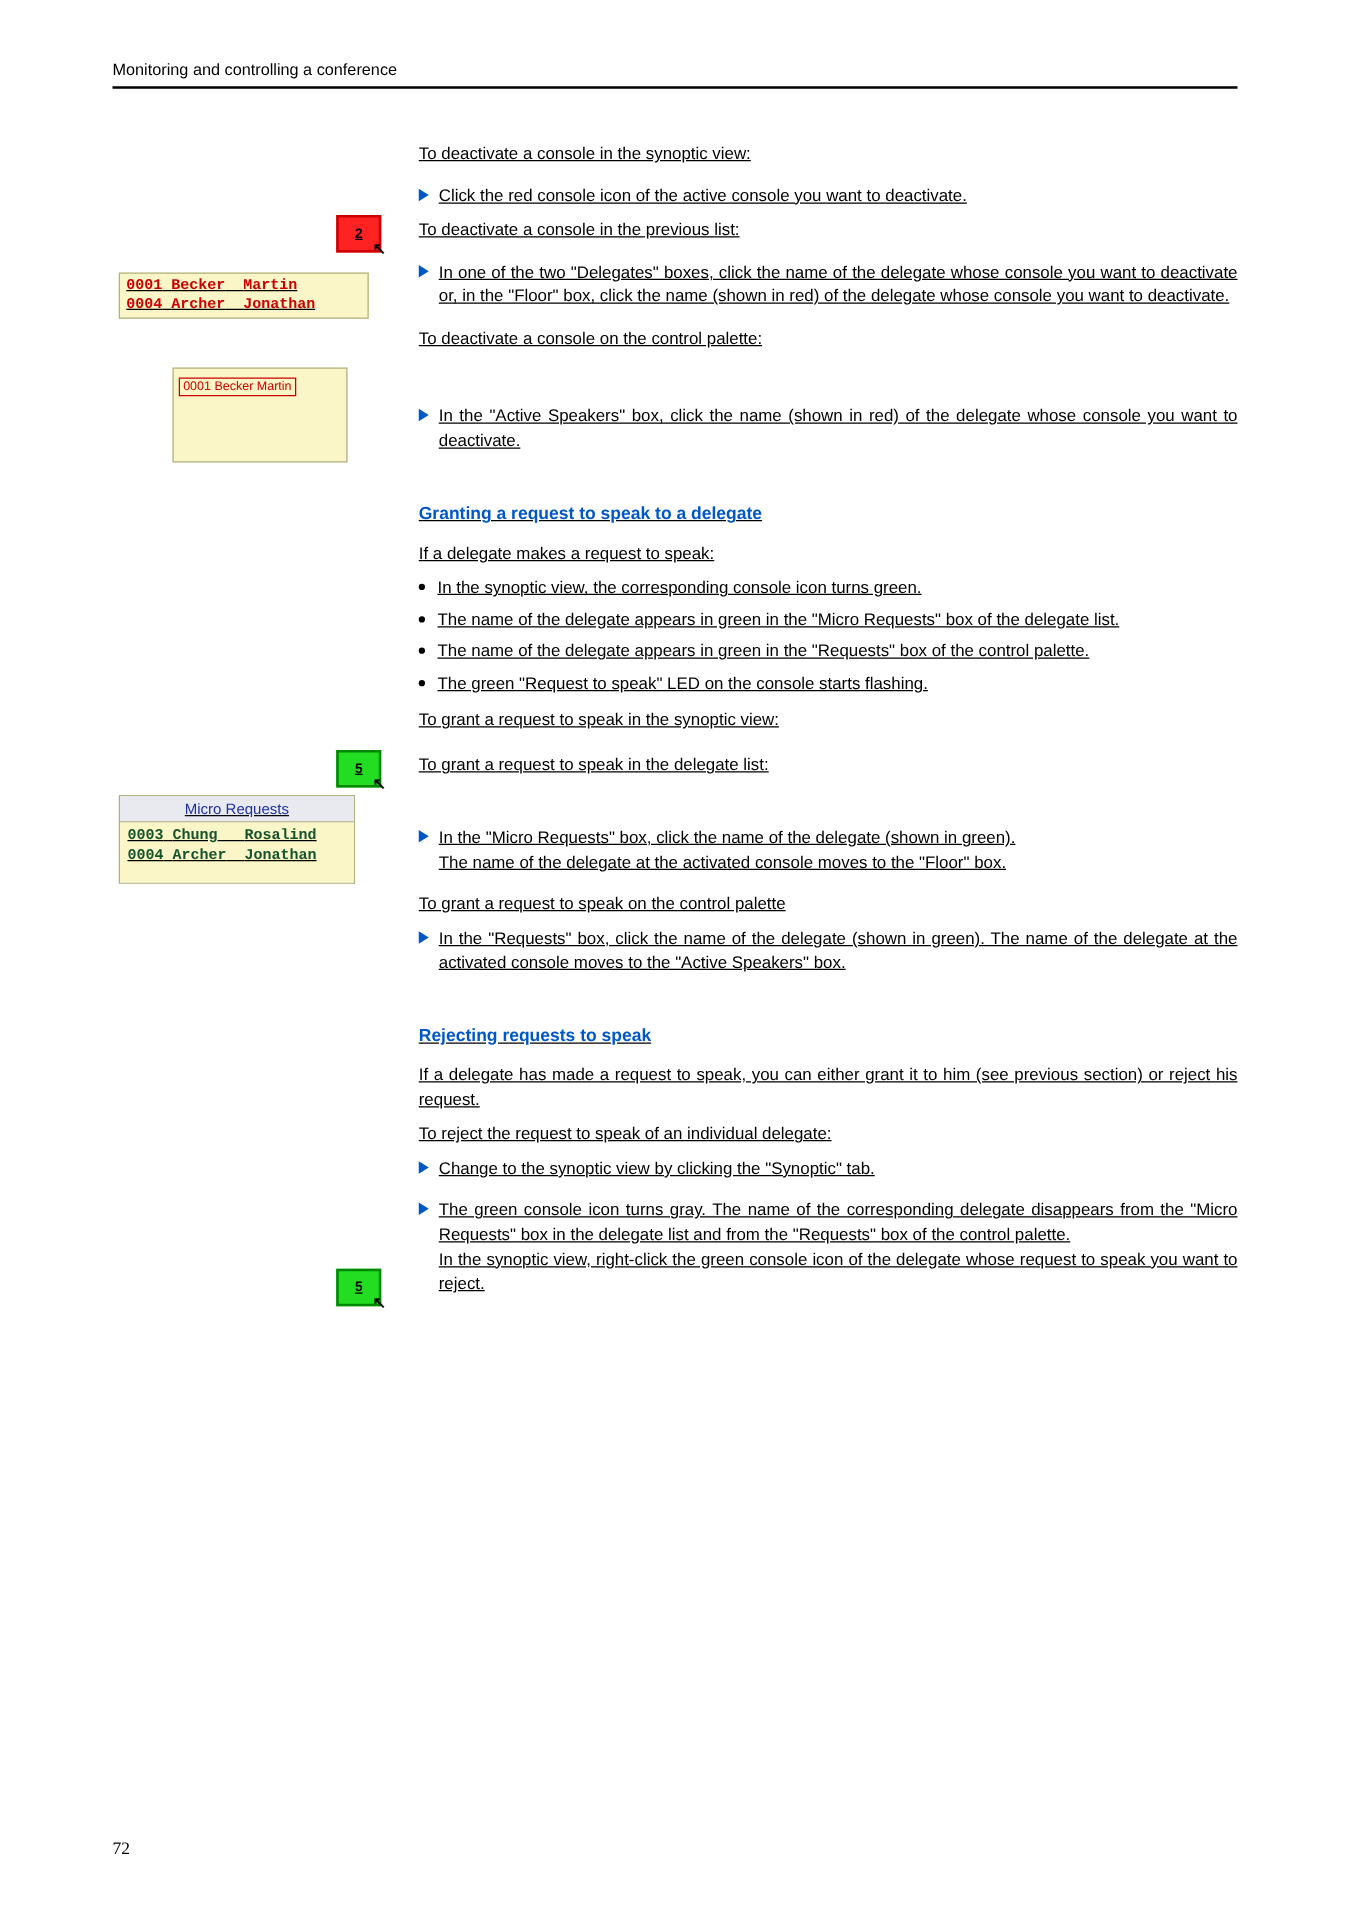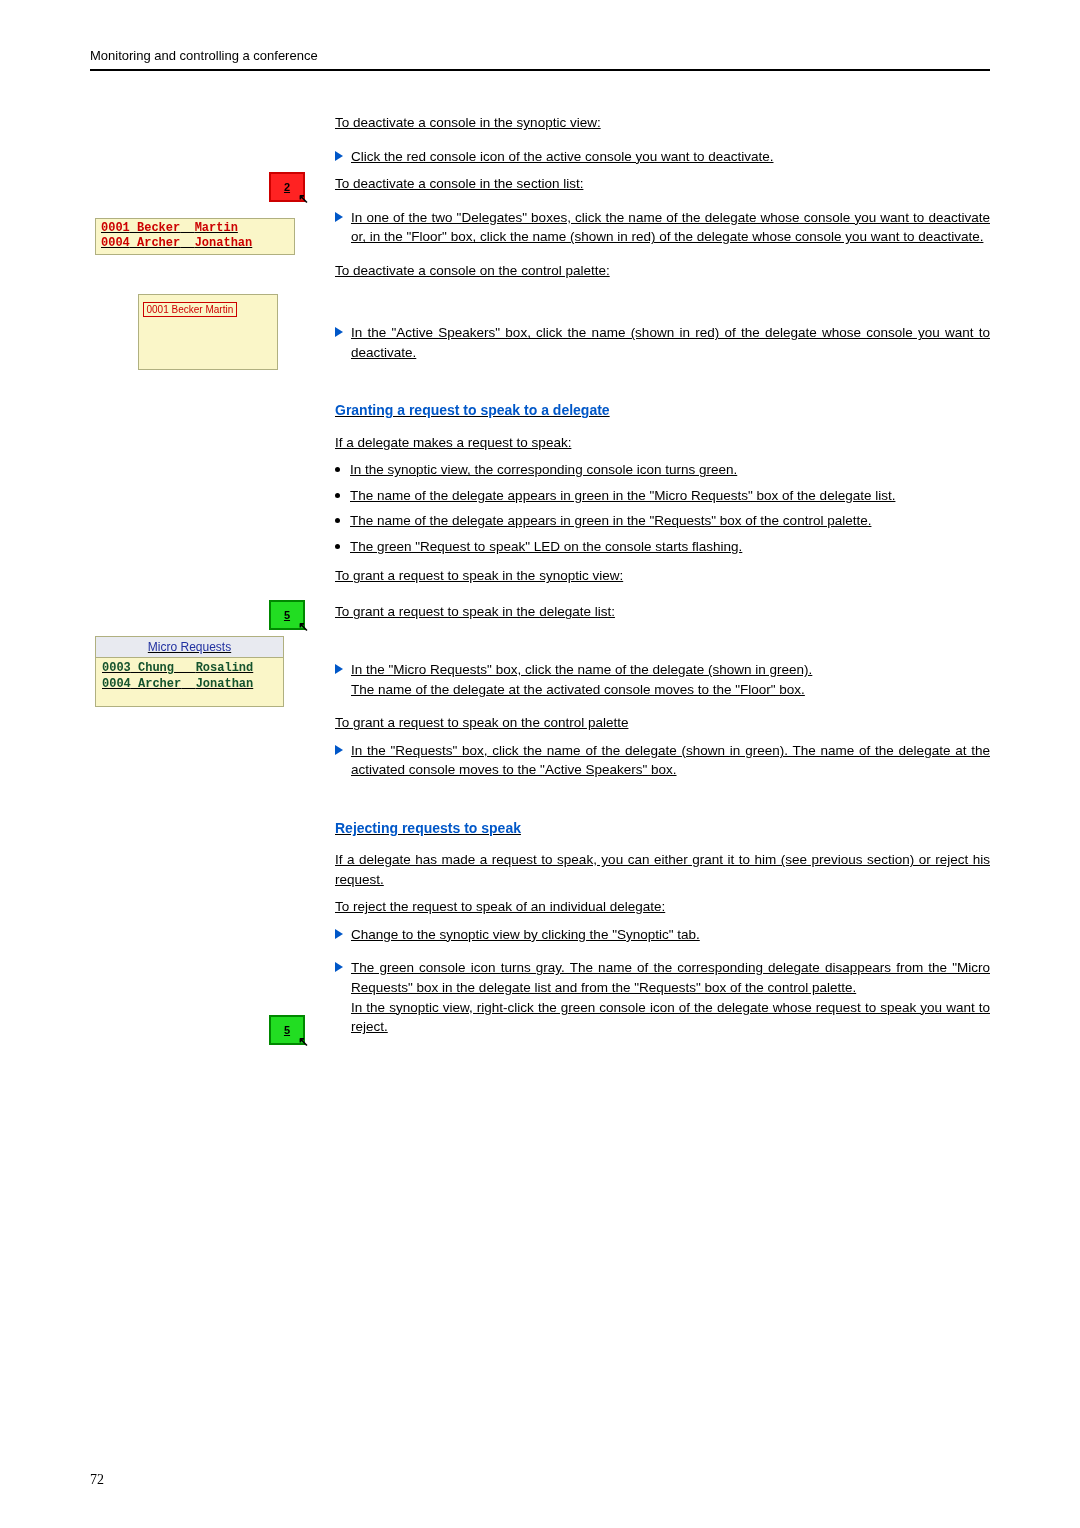--- a/index.html
+++ b/index.html
@@ -177,21 +177,21 @@
     <div class="fig-red-console">
       <span>2</span>
       <span class="cursor">↖</span>
     </div>
   </div>
   <div class="right-col">
     <div class="bullet-tri">
         <div class="tri-icon"></div>
         <div>Click the red console icon of the active console you want to deactivate.</div>
       </div>
-    <p>To deactivate a console in the section list:</p>
+    <p>To deactivate a console in the previous list:</p>
   </div>
 </div>
 
 <div class="content-row">
   <div class="left-col" style="justify-content:flex-start; padding-left:5px;">
     <div class="delegate-box">
       <div class="row"><span>0001</span> <span>Becker</span>  <span>Martin</span></div>
       <div class="row"><span>0004</span> <span>Archer</span>  <span>Jonathan</span></div>
     </div>
   </div>

